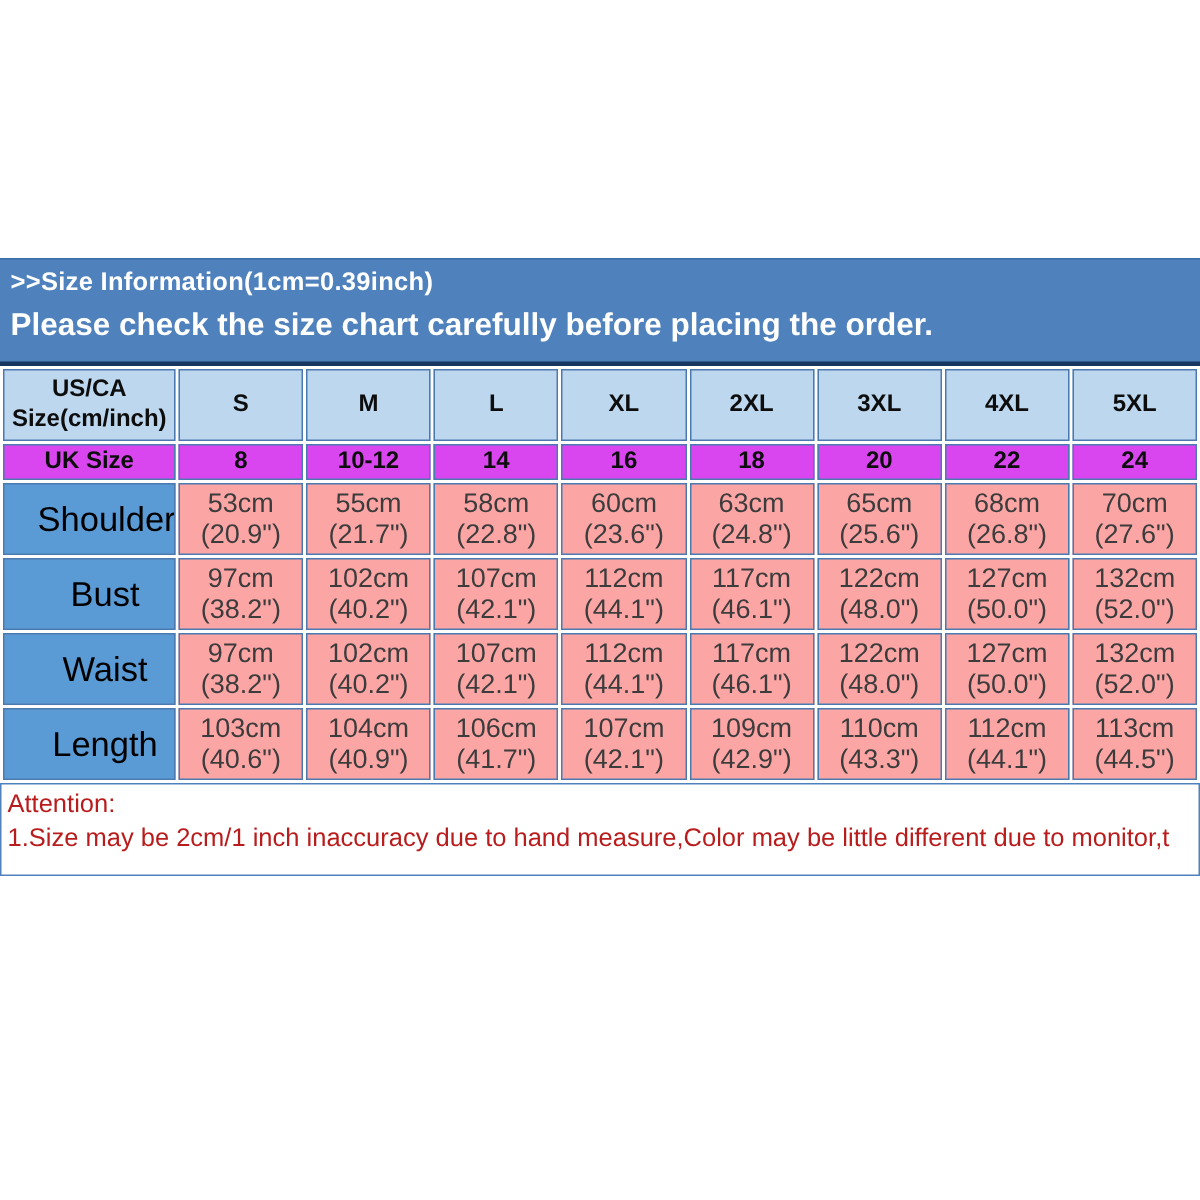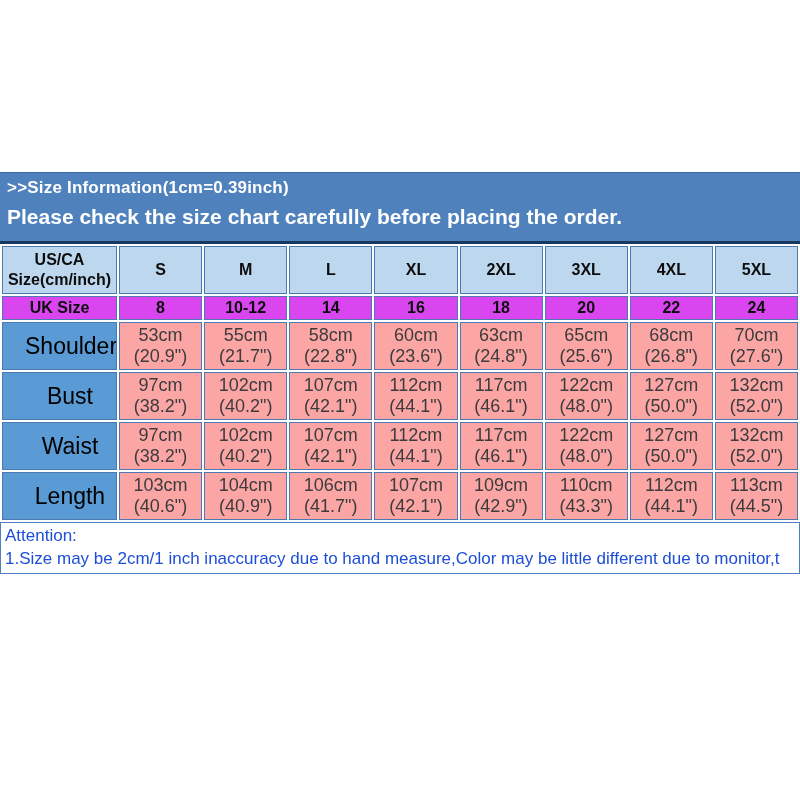--- a/index.html
+++ b/index.html
@@ -86,22 +86,22 @@
     color: #3c3c3c;
     font-size: 18px;
     font-weight: normal;
     line-height: 21px;
     height: 44px;
   }
 
   
   .attention {
     border: 1px solid #4f81bd;
-    padding: 1px 4px 3px 4px;
-    color: #1d4ed8;
+    padding: 1px 4px 13px 4px;
+    color: #b91c1c;
     font-size: 17px;
     line-height: 23px;
   }
 </style>
 </head>
 <body>
 
 <div class="page">
   <div class="spacer-top"></div>
 

